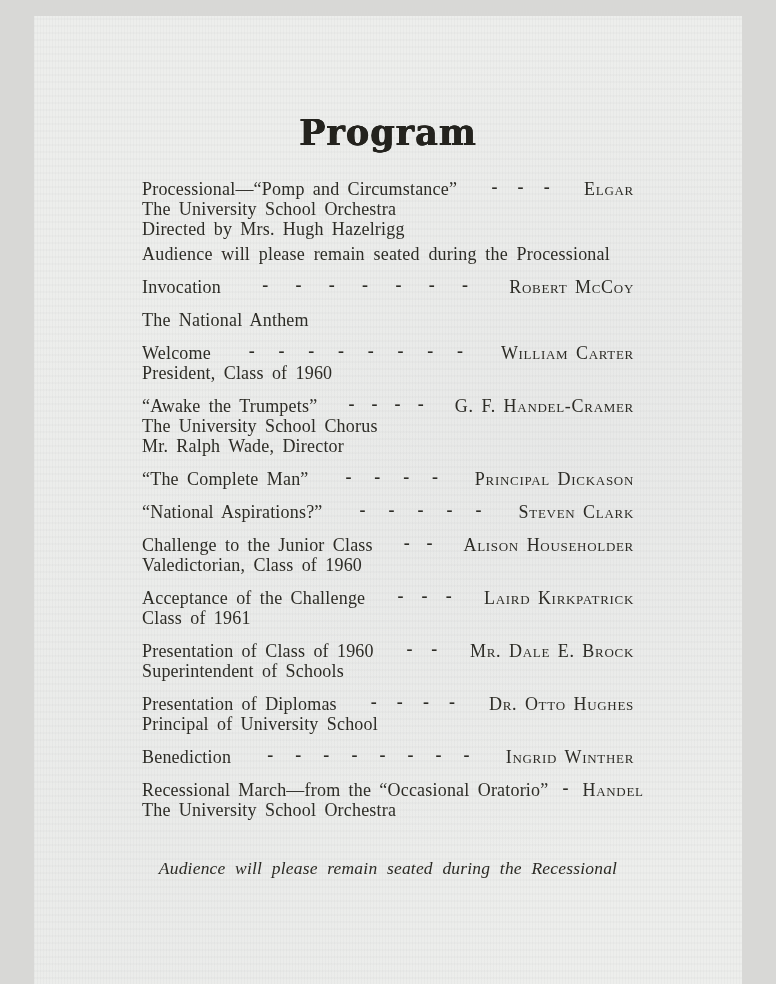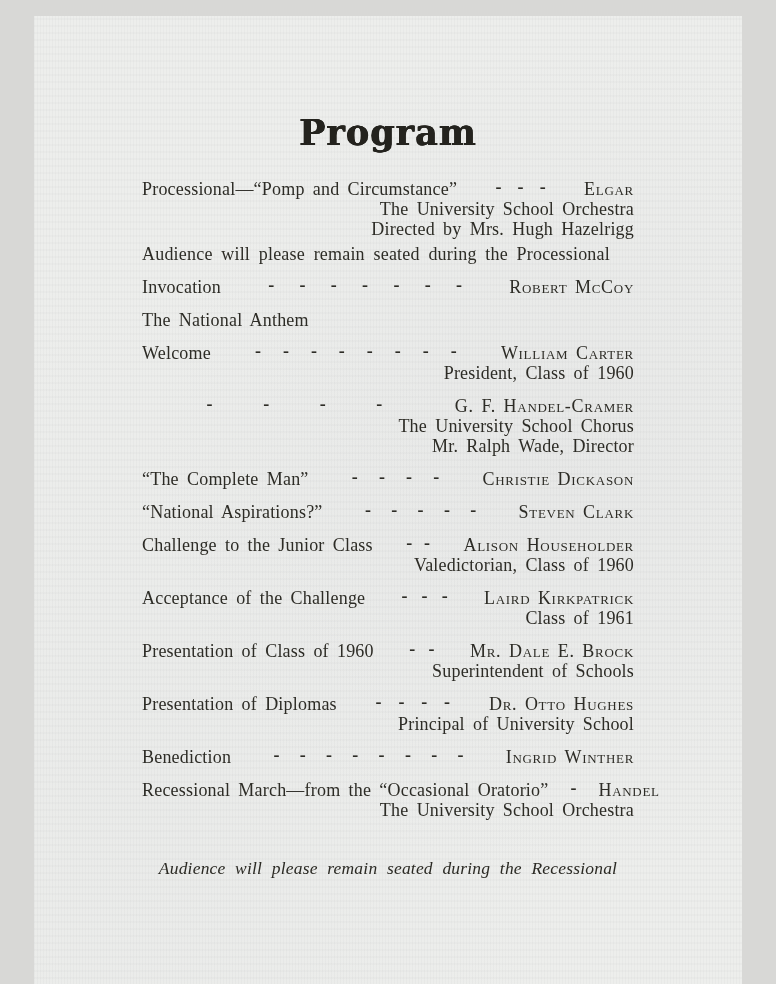--- a/index.html
+++ b/index.html
@@ -34,21 +34,20 @@
     letter-spacing: 1px;
     color: #24231e;
     text-shadow: 0.4px 0 0 currentColor, -0.4px 0 0 currentColor;
   }
 
   .entry { margin-bottom: 13px; }
 
   .row {
     display: flex;
     align-items: center;
-    gap: 8px;
   }
 
   .row .left {
     white-space: nowrap;
     word-spacing: 3.5px;
     letter-spacing: 0.2px;
   }
 
   .row .dashes {
     flex: 1 1 auto;
@@ -63,21 +62,21 @@
 
   .row .name {
     white-space: nowrap;
     margin-left: auto;
     font-variant: small-caps;
     letter-spacing: 0.7px;
     word-spacing: 2.5px;
   }
 
   .subline {
-    text-align: right;
+    text-align: left;
     word-spacing: 3.5px;
     letter-spacing: 0.2px;
   }
 
   .note {
     margin-top: 5px;
     word-spacing: 4px;
     letter-spacing: 0.2px;
   }
 
@@ -144,41 +143,42 @@
             <span>-</span>
             <span>-</span>
             <span>-</span>
           </span>
           <span class="name">William Carter</span>
         </div>
         <div class="subline">President, Class of 1960</div>
       </div>
       <div class="entry">
         <div class="row">
+          <span class="left">“Awake the Trumpets”</span>
           <span class="dashes">
             <span>-</span>
             <span>-</span>
             <span>-</span>
             <span>-</span>
           </span>
           <span class="name">G. F. Handel-Cramer</span>
         </div>
         <div class="subline">The University School Chorus</div>
         <div class="subline">Mr. Ralph Wade, Director</div>
       </div>
       <div class="entry">
         <div class="row">
           <span class="left">“The Complete Man”</span>
           <span class="dashes">
             <span>-</span>
             <span>-</span>
             <span>-</span>
             <span>-</span>
           </span>
-          <span class="name">Christie Dickason</span>
+          <span class="name">Principal Dickason</span>
         </div>
       </div>
       <div class="entry">
         <div class="row">
           <span class="left">“National Aspirations?”</span>
           <span class="dashes">
             <span>-</span>
             <span>-</span>
             <span>-</span>
             <span>-</span>

